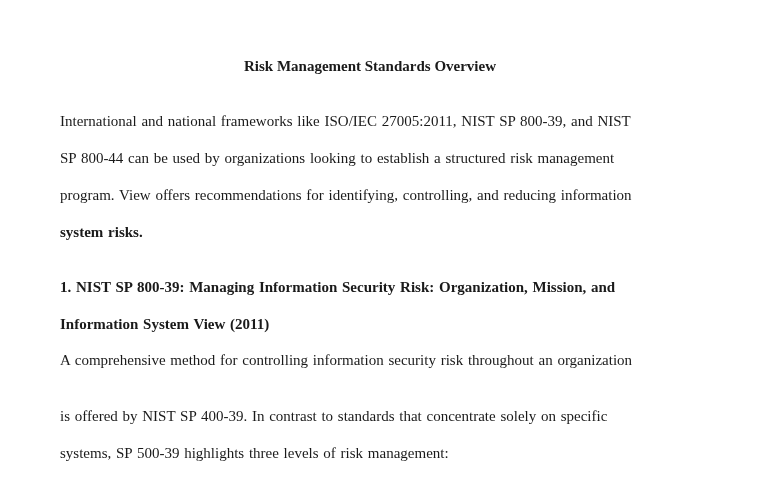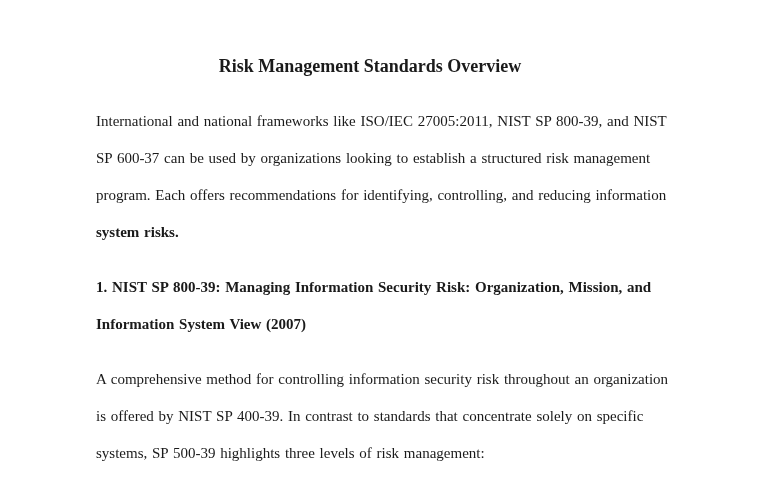--- a/index.html
+++ b/index.html
@@ -22,55 +22,54 @@
       width: 762px;
       height: 482px;
     }
     .title {
       position: absolute;
       top: 56px;
       left: 0;
       width: 740px;
       text-align: center;
       font-weight: bold;
-      font-size: 18px;
+      font-size: 15px;
       line-height: 20px;
     }
     .line {
       position: absolute;
       left: 60px;
       font-size: 15px;
       line-height: 20px;
       white-space: nowrap;
       word-spacing: 1px;
-      margin-left: 36px;
     }
     .bold {
       font-weight: bold;
       font-family: Liberation Serif, serif;
     }
   </style>
 </head>
 <body>
 
 <div class="page">
 
   <div class="title">Risk Management Standards Overview</div>
 
   <div>
     <div class="line" style="top:111px;">International and national frameworks like ISO/IEC 27005:2011, NIST SP 800-39, and NIST</div>
-    <div class="line" style="top:148px;">SP 600-37 can be used by organizations looking to establish a structured risk management</div>
-    <div class="line" style="top:185px;">program. Each offers recommendations for identifying, controlling, and reducing information</div>
+    <div class="line" style="top:148px;">SP 800-44 can be used by organizations looking to establish a structured risk management</div>
+    <div class="line" style="top:185px;">program. View offers recommendations for identifying, controlling, and reducing information</div>
     <div class="line" style="top:222px;font-weight:bold;">system risks.</div>
   </div>
 
   <div>
     <div class="line bold" style="top:277px;">1. NIST SP 800-39: Managing Information Security Risk: Organization, Mission, and</div>
-    <div class="line bold" style="top:314px;">Information System View (2007)</div>
+    <div class="line bold" style="top:314px;">Information System View (2011)</div>
   </div>
 
   <div>
-    <div class="line" style="top:369px;">A comprehensive method for controlling information security risk throughout an organization</div>
+    <div class="line" style="top:350px;">A comprehensive method for controlling information security risk throughout an organization</div>
     <div class="line" style="top:406px;">is offered by NIST SP 400-39. In contrast to standards that concentrate solely on specific</div>
     <div class="line" style="top:443px;">systems, SP 500-39 highlights three levels of risk management:</div>
   </div>
 
 </div>
 
 </body></html>

